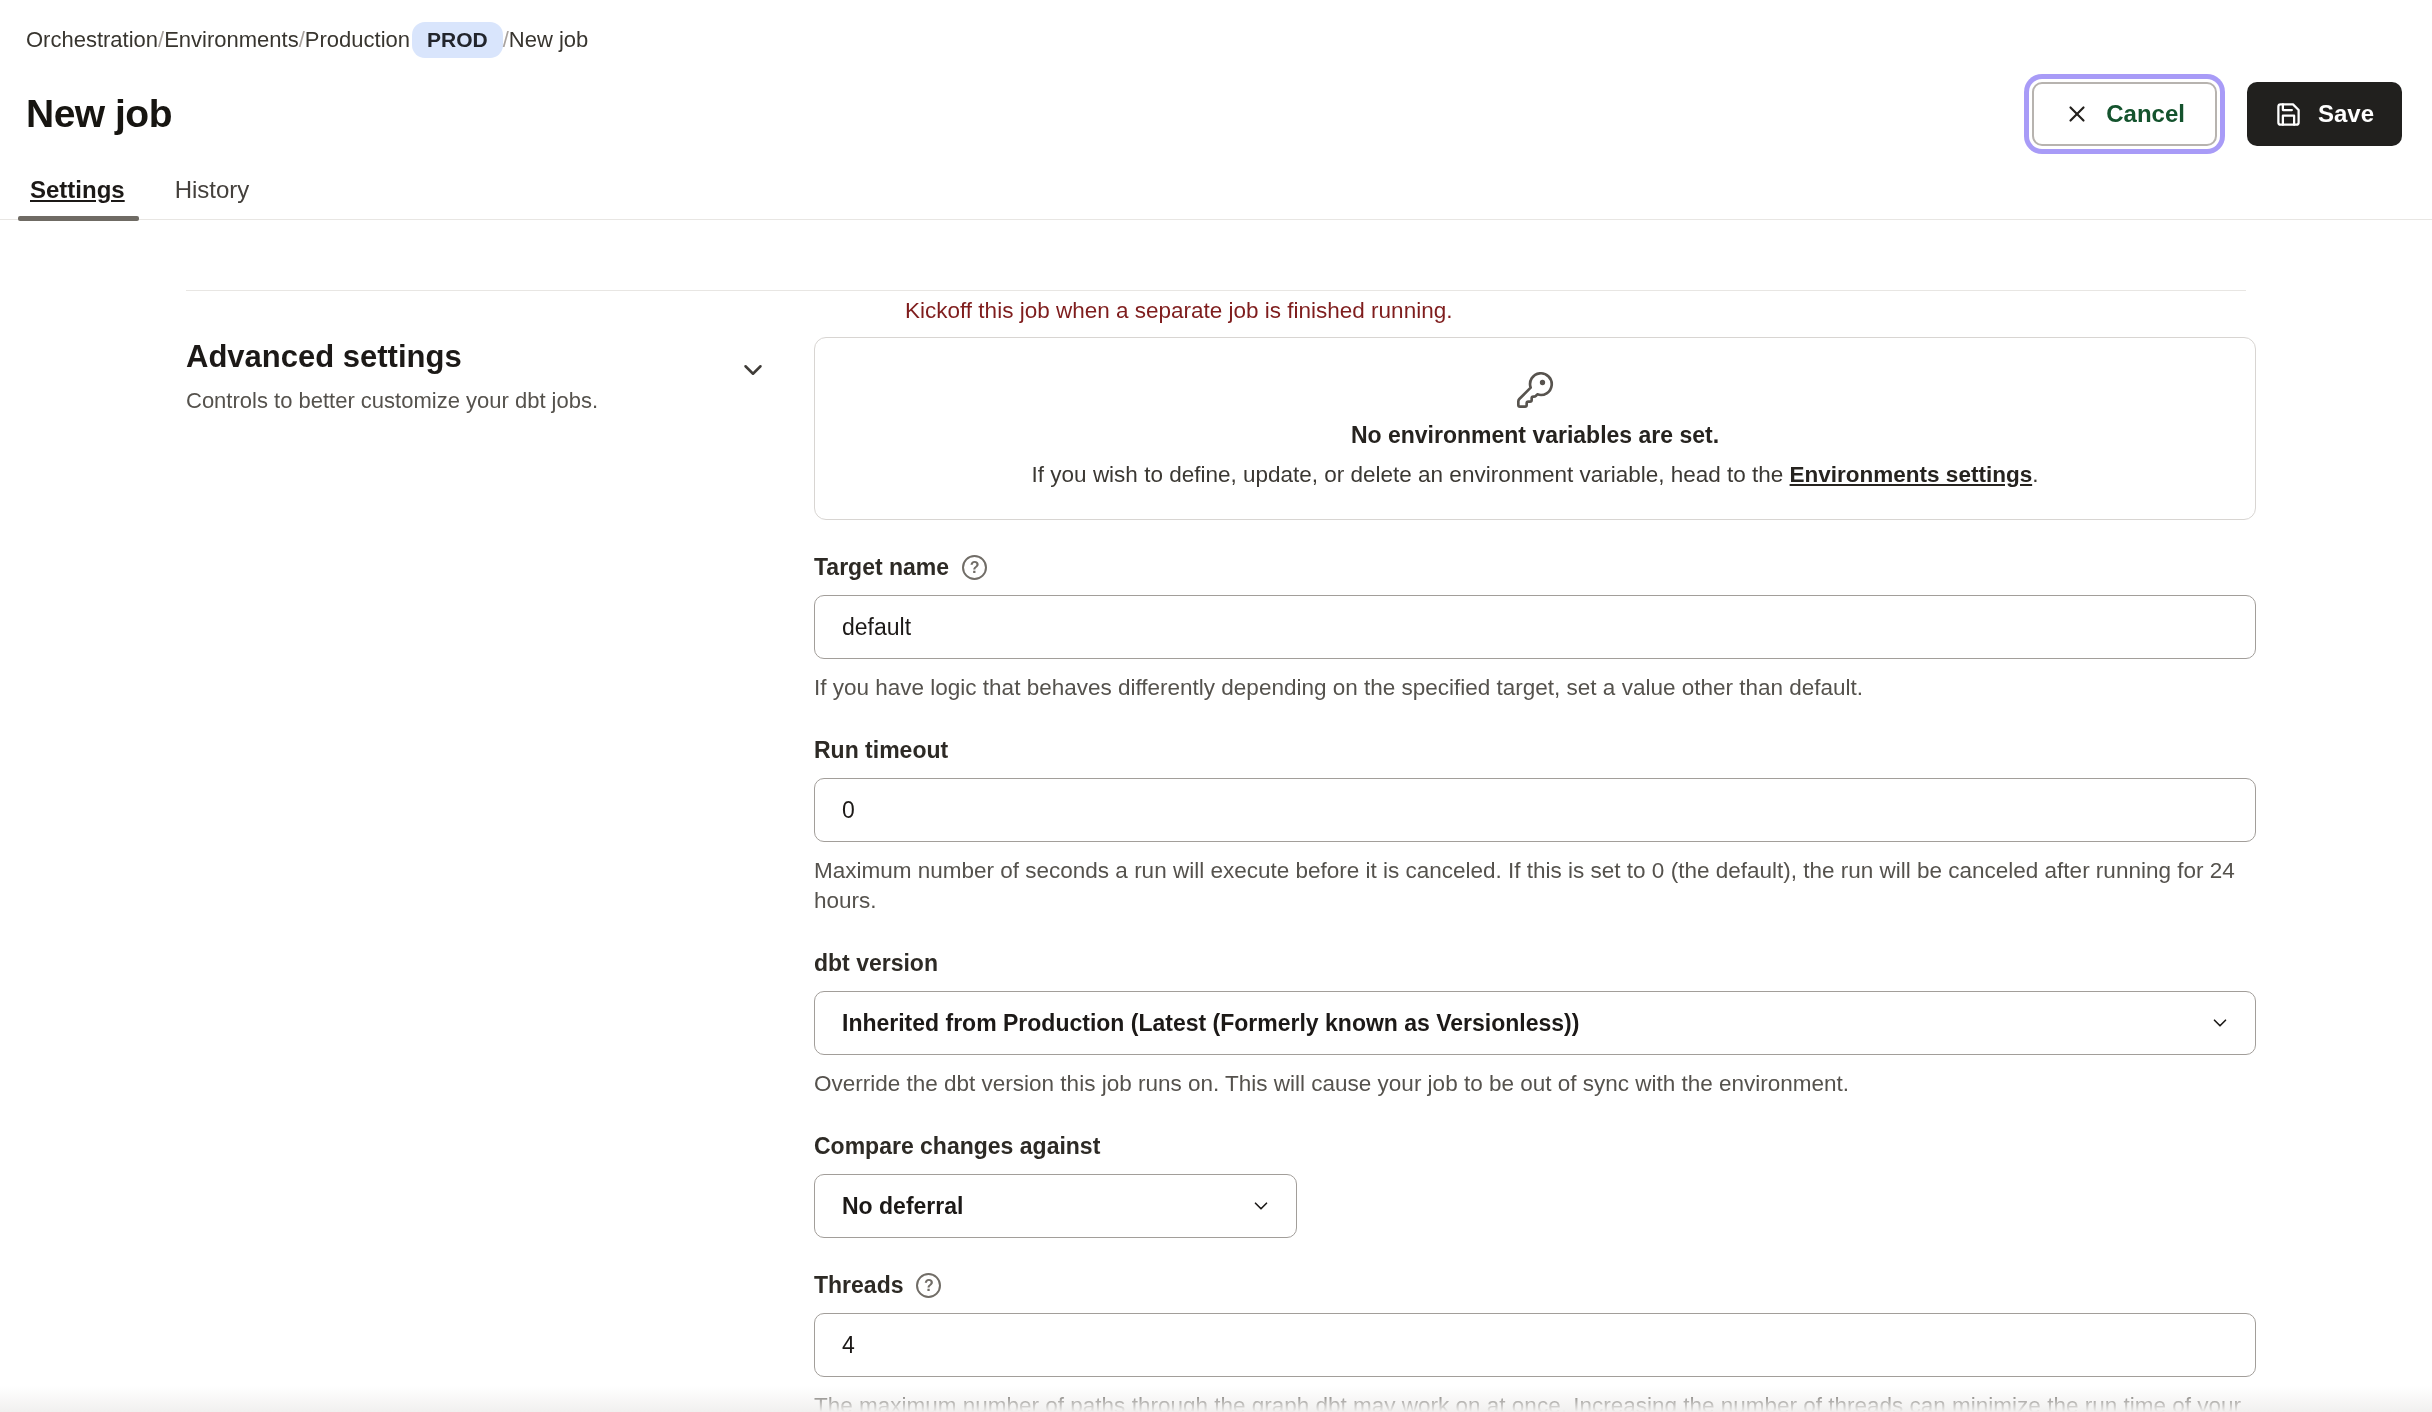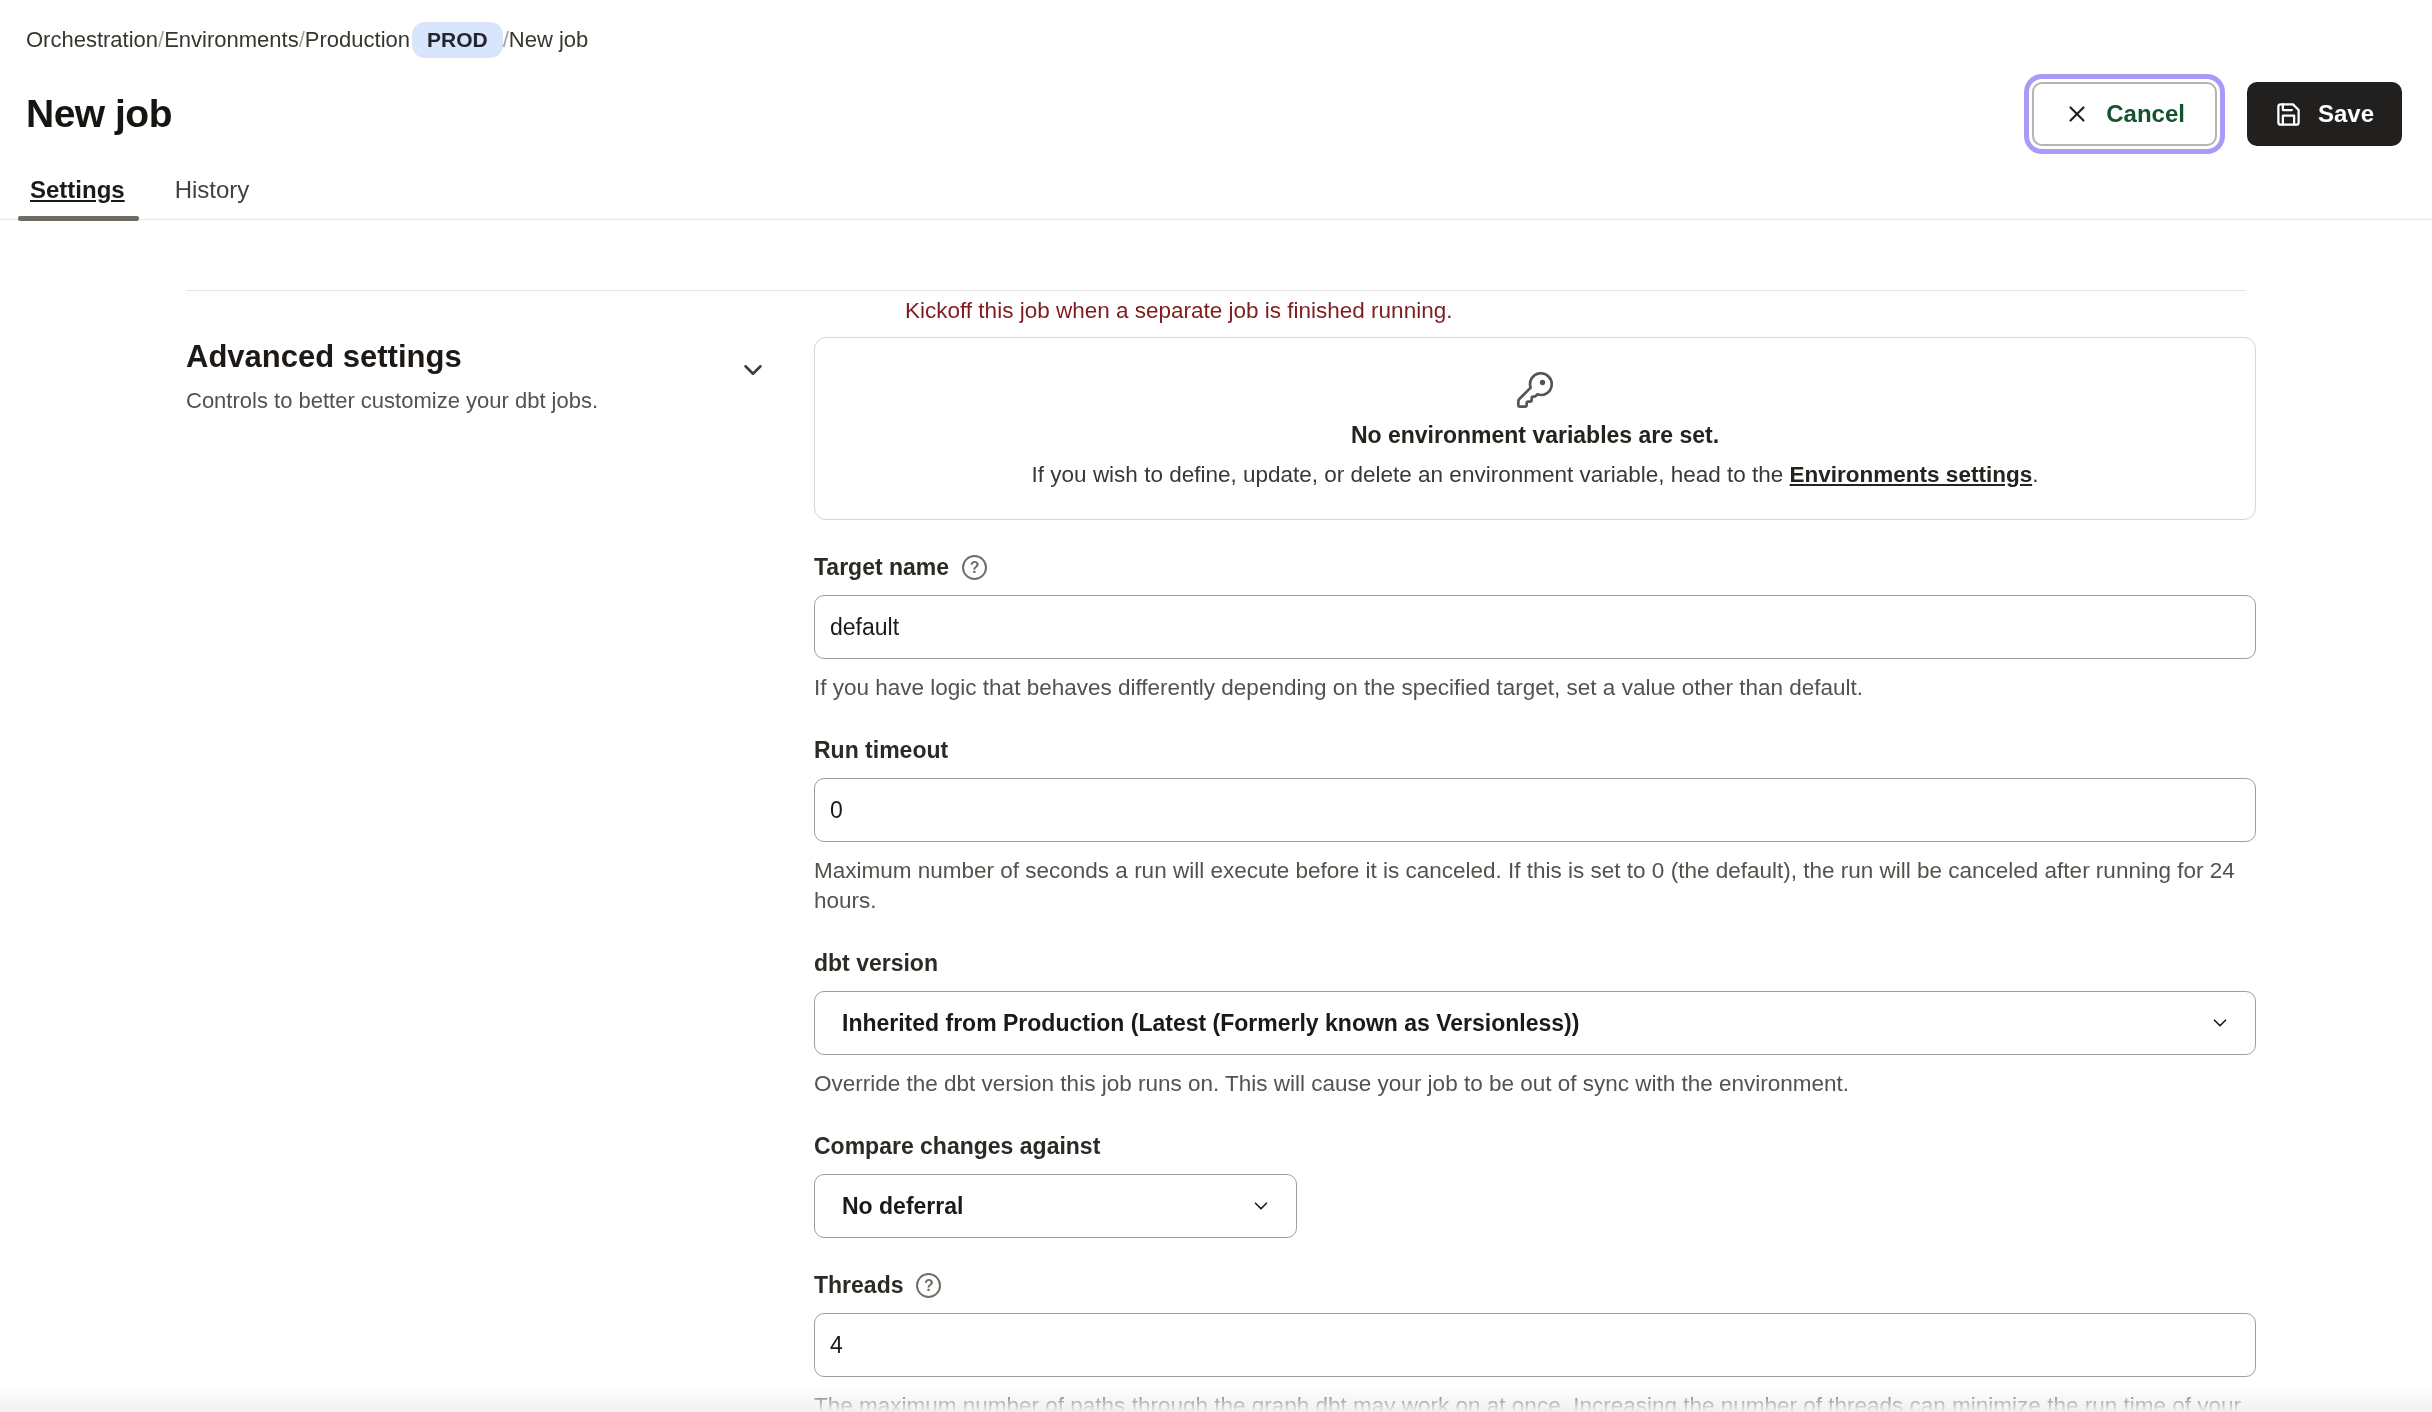--- a/index.html
+++ b/index.html
@@ -115,21 +115,21 @@
   .help-icon {
     width: 25px; height: 25px; flex: none;
     border: 2px solid #716d67; border-radius: 50%;
     color: #716d67; font-size: 16px; font-weight: 700;
     display: inline-flex; align-items: center; justify-content: center;
     cursor: pointer;
   }
   .text-input {
     width: 100%; height: 64px;
     border: 1.5px solid #a29e9a; border-radius: 10px;
-    padding: 0 15px; font-size: 23px; color: #1c1917;
+    padding: 0 27px; font-size: 23px; color: #1c1917;
     font-family: inherit; background: #fff; outline: none;
   }
   .field-help {
     margin-top: 14px; font-size: 22.5px; color: #55524d; line-height: 30px;
   }
   .select {
     height: 64px; width: 100%;
     border: 1.5px solid #a29e9a; border-radius: 10px;
     padding: 0 24px 0 27px;
     display: flex; align-items: center; justify-content: space-between;

